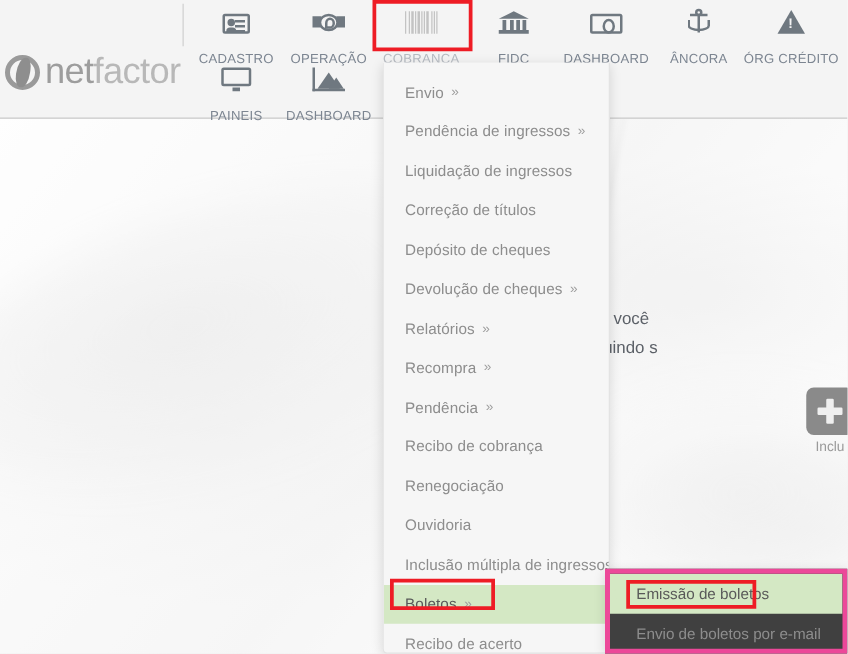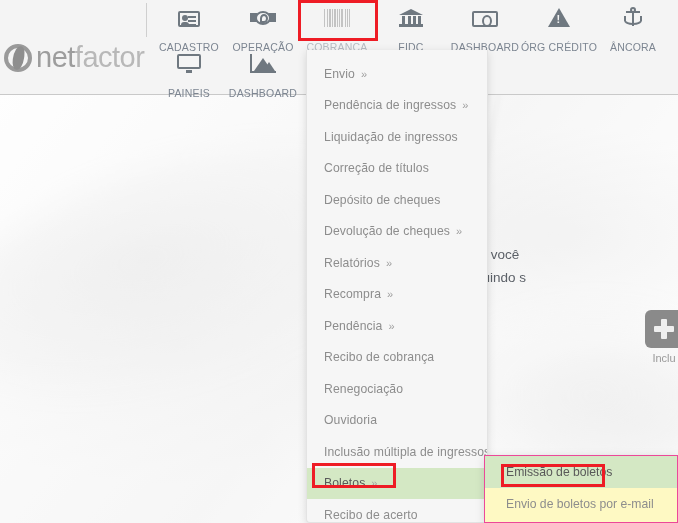--- a/index.html
+++ b/index.html
@@ -149,21 +149,21 @@
   .mi.active { background:#d4e8c4; color:#595959; }
 
   #boletos-box {
     position:absolute; left:312px; top:463px; width:84px; height:25px;
     border:3px solid #ee1c25; z-index:40; pointer-events:none;
   }
 
   
   #submenu {
     position:absolute; left:484px; top:455px; width:194px; height:68px;
-    background:#fef9c3; border:1px solid #ec4899;
+    background:#404040; border:4px solid #ec4899;
     box-shadow:0 2px 9px rgba(0,0,0,.13);
     z-index:25; overflow:hidden;
   }
   #submenu .smi {
     height:32px; display:flex; align-items:center; padding-left:21px;
     font-size:12.2px; color:#8d8d8d; cursor:pointer; white-space:nowrap;
   }
   #submenu .smi.active { background:#d4e8c4; color:#595959; }
   #submenu .notch {
     position:absolute; left:-1px; top:4px; width:22px; height:24px;
@@ -277,36 +277,36 @@
       <div class="lbl">FIDC</div>
     </div>
     <div class="navitem">
       <div class="ico">
           <div class="ic-financeira"></div>
         </div>
       <div class="lbl">DASHBOARD</div>
     </div>
     <div class="navitem">
       <div class="ico">
-          <div class="ic-alert"></div>
-        </div>
-      <div class="lbl">ÓRG CRÉDITO</div>
-    </div>
-    <div class="navitem">
-      <div class="ico">
         <div class="ic-ancora">
             <div class="rr"></div>
             <div class="st"></div>
             <div class="cb"></div>
             <div class="hk"></div>
           </div>
       </div>
       <div class="lbl">ÂNCORA</div>
     </div>
     <div class="navitem">
+      <div class="ico">
+          <div class="ic-alert"></div>
+        </div>
+      <div class="lbl">ÓRG CRÉDITO</div>
+    </div>
+    <div class="navitem">
       <div class="ico"></div>
 
     </div>
   </div>
 
   <div class="navrow" id="navrow2">
     <div class="navitem">
       <div class="ico">
           <div class="ic-monitor">
             <div class="scr"></div>

